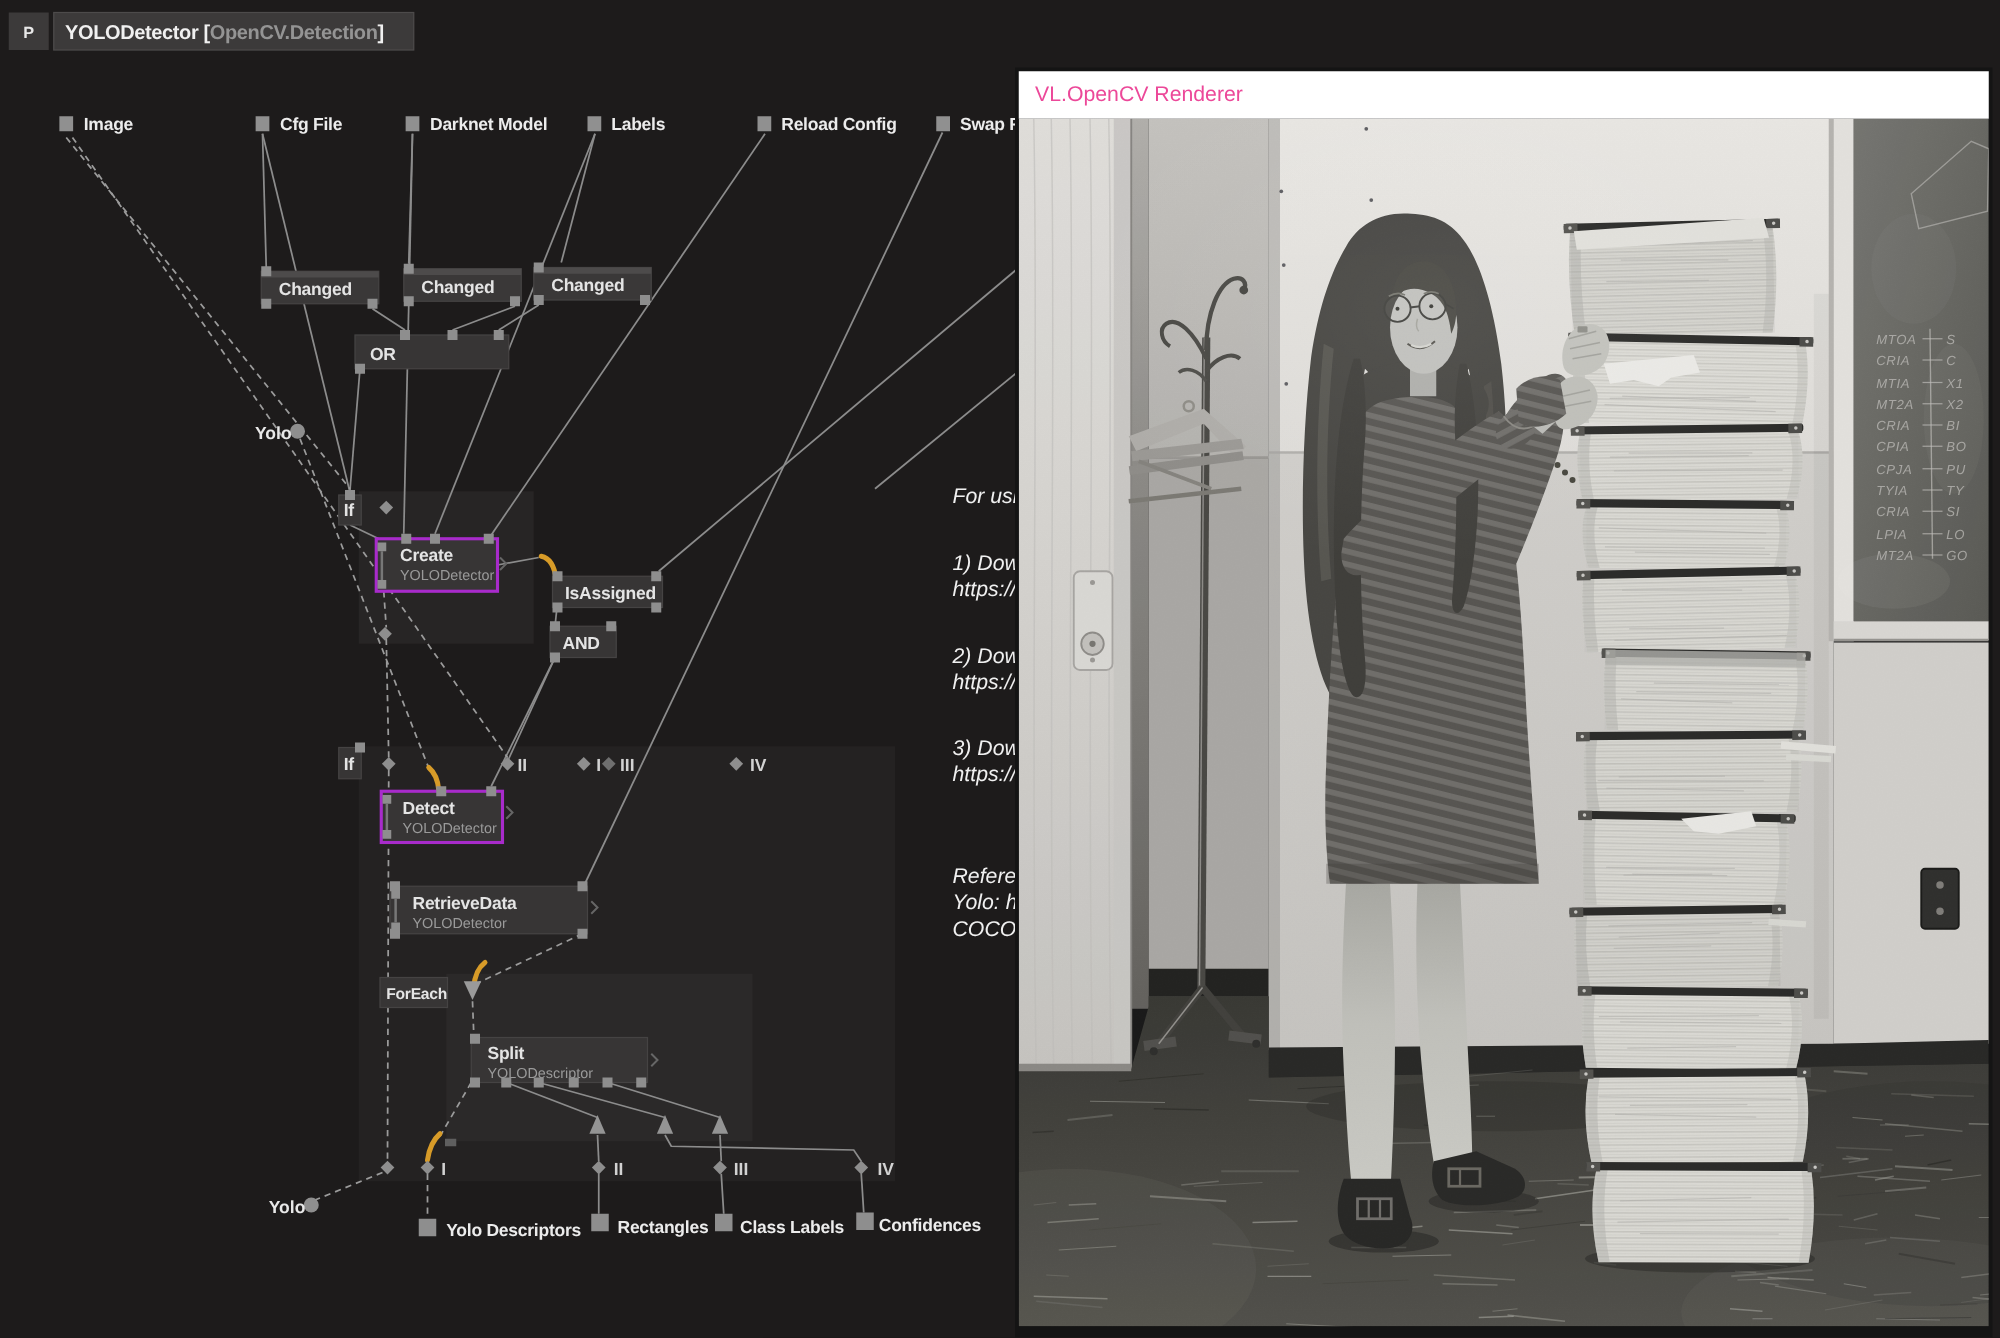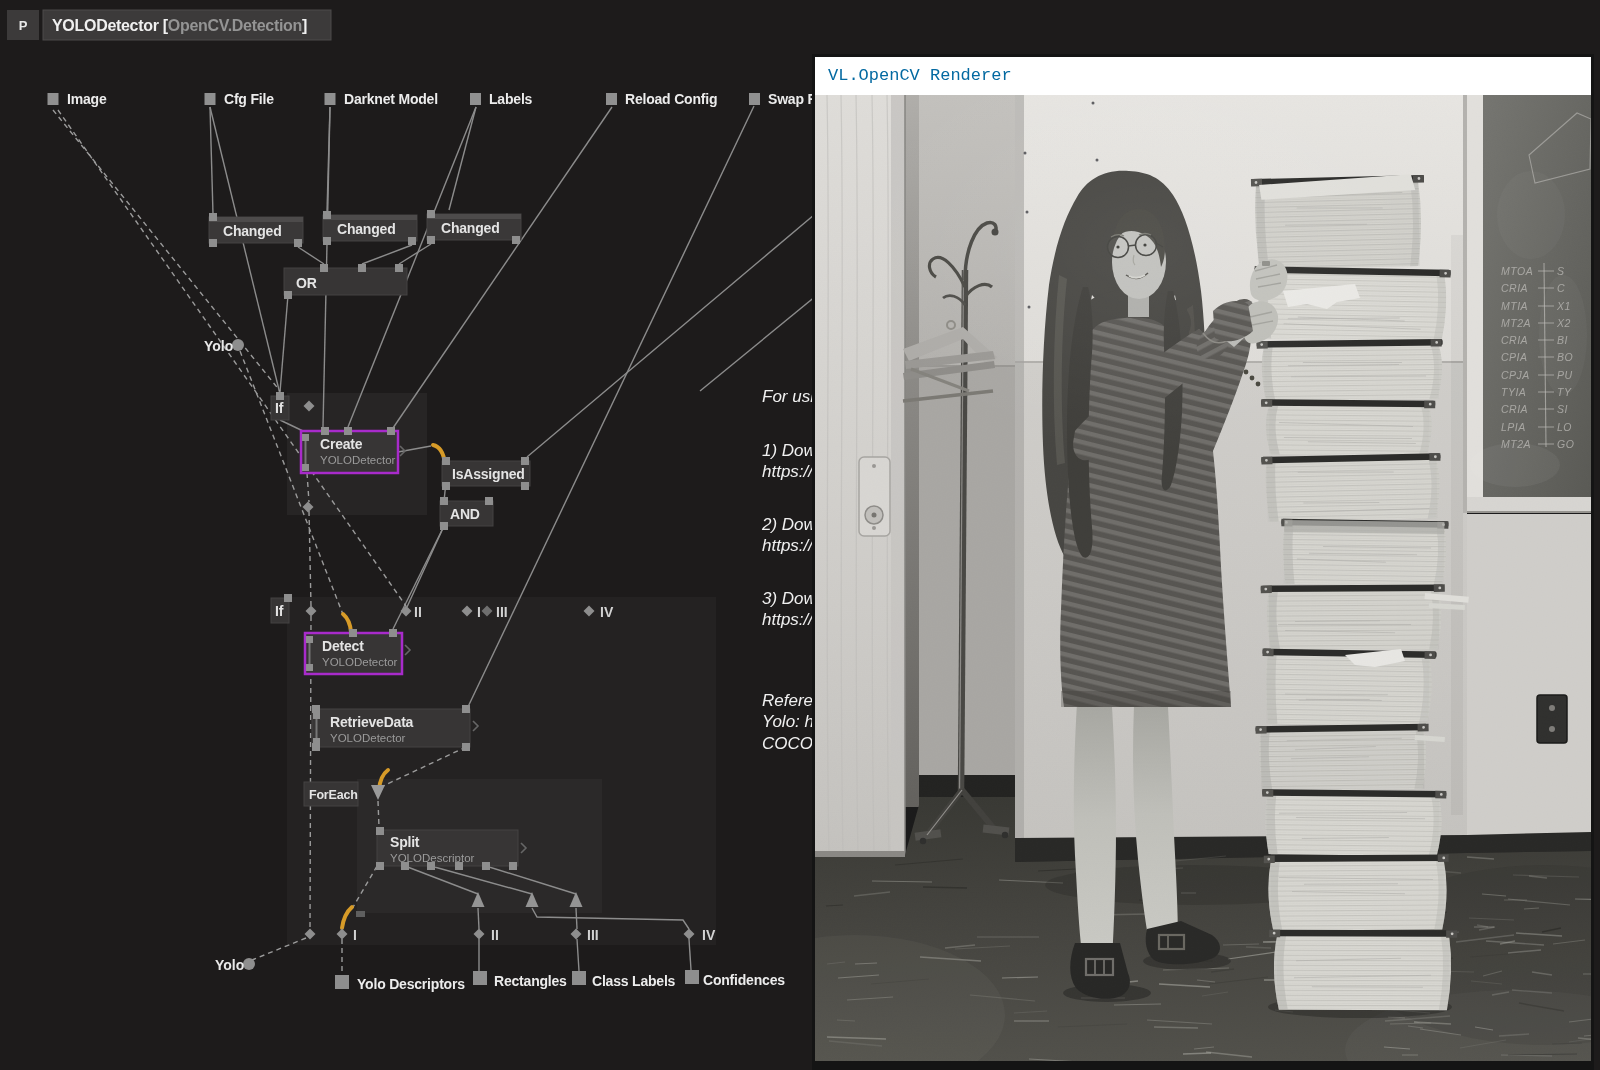--- a/index.html
+++ b/index.html
@@ -195,21 +195,21 @@
 <text x="762" y="530" font-size="17" font-style="italic" fill="#f0f0f0">2) Download the weights:</text>
 <text x="762" y="551" font-size="17" font-style="italic" fill="#f0f0f0">https://pjreddie.com/media/files/yolov3.weights</text>
 <text x="762" y="604" font-size="17" font-style="italic" fill="#f0f0f0">3) Download the labels:</text>
 <text x="762" y="625" font-size="17" font-style="italic" fill="#f0f0f0">https://github.com/pjreddie/darknet/coco.names</text>
 <text x="762" y="706" font-size="17" font-style="italic" fill="#f0f0f0">Reference links:</text>
 <text x="762" y="727" font-size="17" font-style="italic" fill="#f0f0f0">Yolo: https://pjreddie.com/darknet/yolo/</text>
 <text x="762" y="749" font-size="17" font-style="italic" fill="#f0f0f0">COCO: http://cocodataset.org</text>
 </svg>
 <div style="position:absolute;left:812px;top:54px;width:782px;height:1016px;background:#141414;">
 <div style="position:absolute;left:3px;top:3px;width:776px;height:38px;background:#ffffff;">
-<span style="position:absolute;left:13px;top:9px;font-size:17px;color:#0369a1;font-family:Liberation Mono, monospace;">VL.OpenCV Renderer</span>
+<span style="position:absolute;left:13px;top:9px;font-size:17px;color:#ec4899;">VL.OpenCV Renderer</span>
 </div>
 <svg width="776" height="966" viewBox="0 0 776 966" style="position:absolute;left:3px;top:41px" font-family="Liberation Sans, sans-serif" xmlns="http://www.w3.org/2000/svg">
 <defs>
 <linearGradient id="doorG" x1="0" y1="0" x2="0" y2="1">
  <stop offset="0" stop-color="#e3e1dd"></stop>
           <stop offset="0.5" stop-color="#d6d4d0"></stop>
           <stop offset="1" stop-color="#c7c5c1"></stop>
         </linearGradient>
 <linearGradient id="gapG" x1="0" y1="0" x2="0" y2="1">
  <stop offset="0" stop-color="#b2b0ac"></stop>

